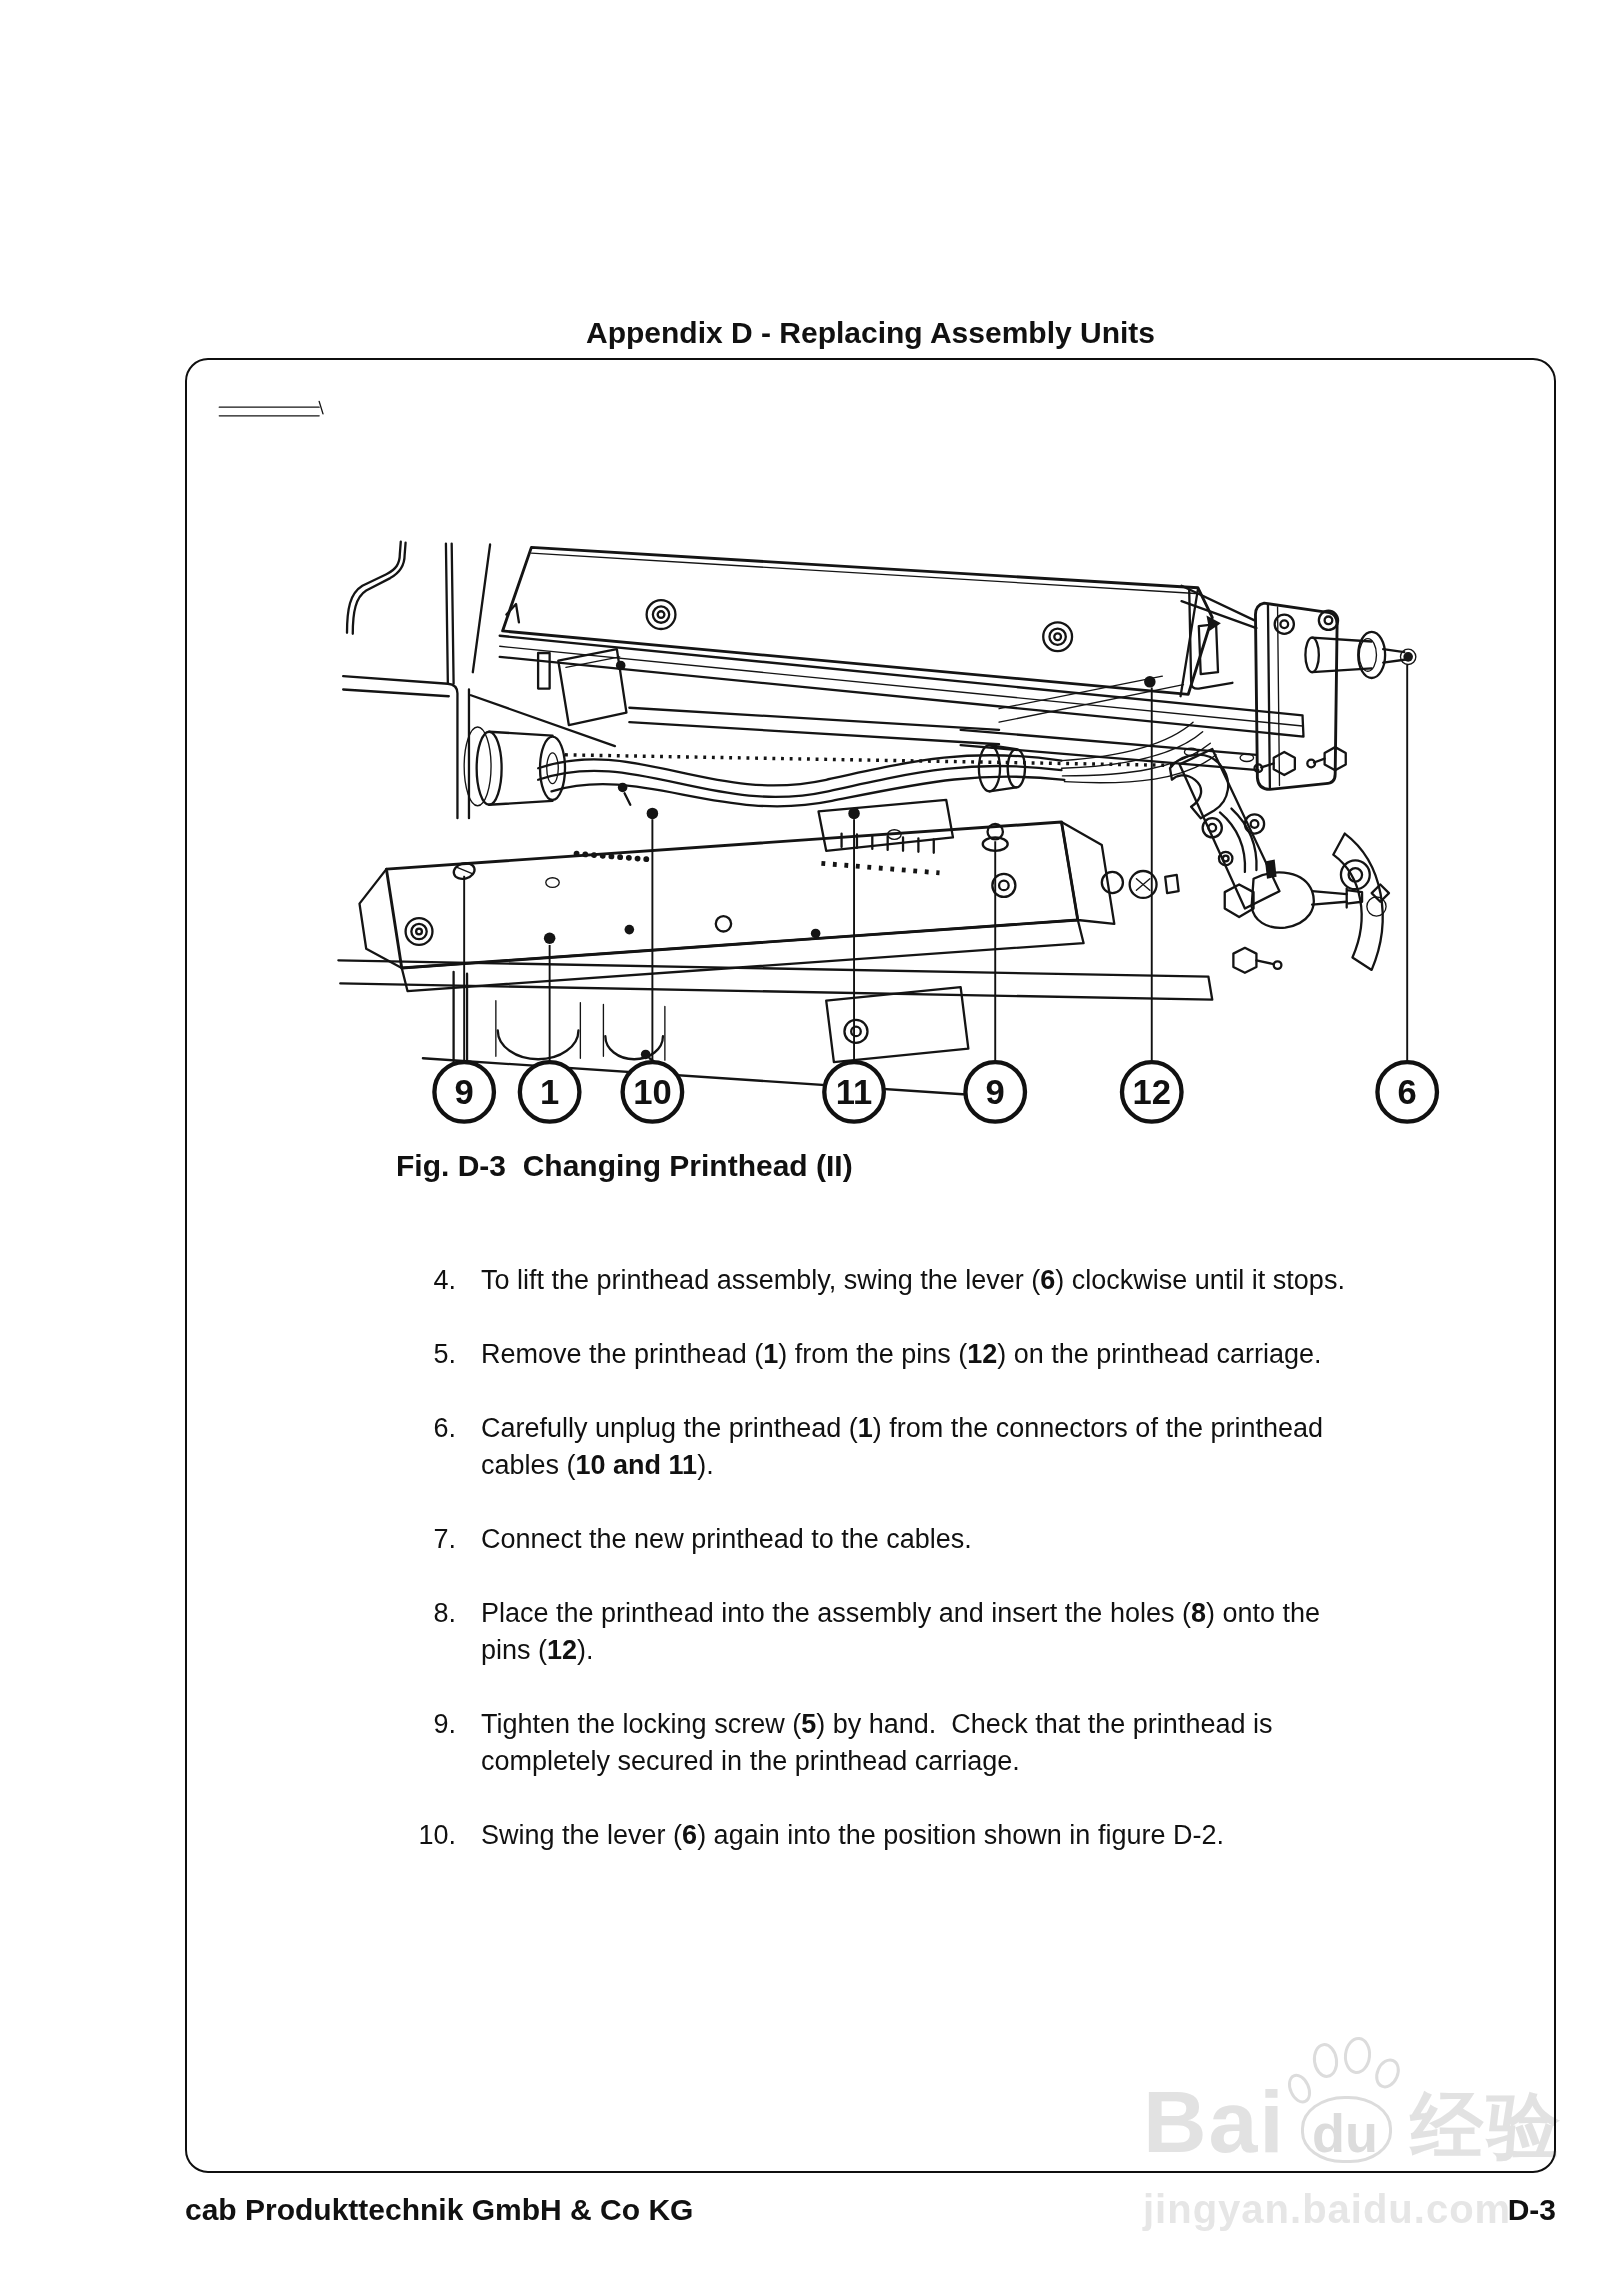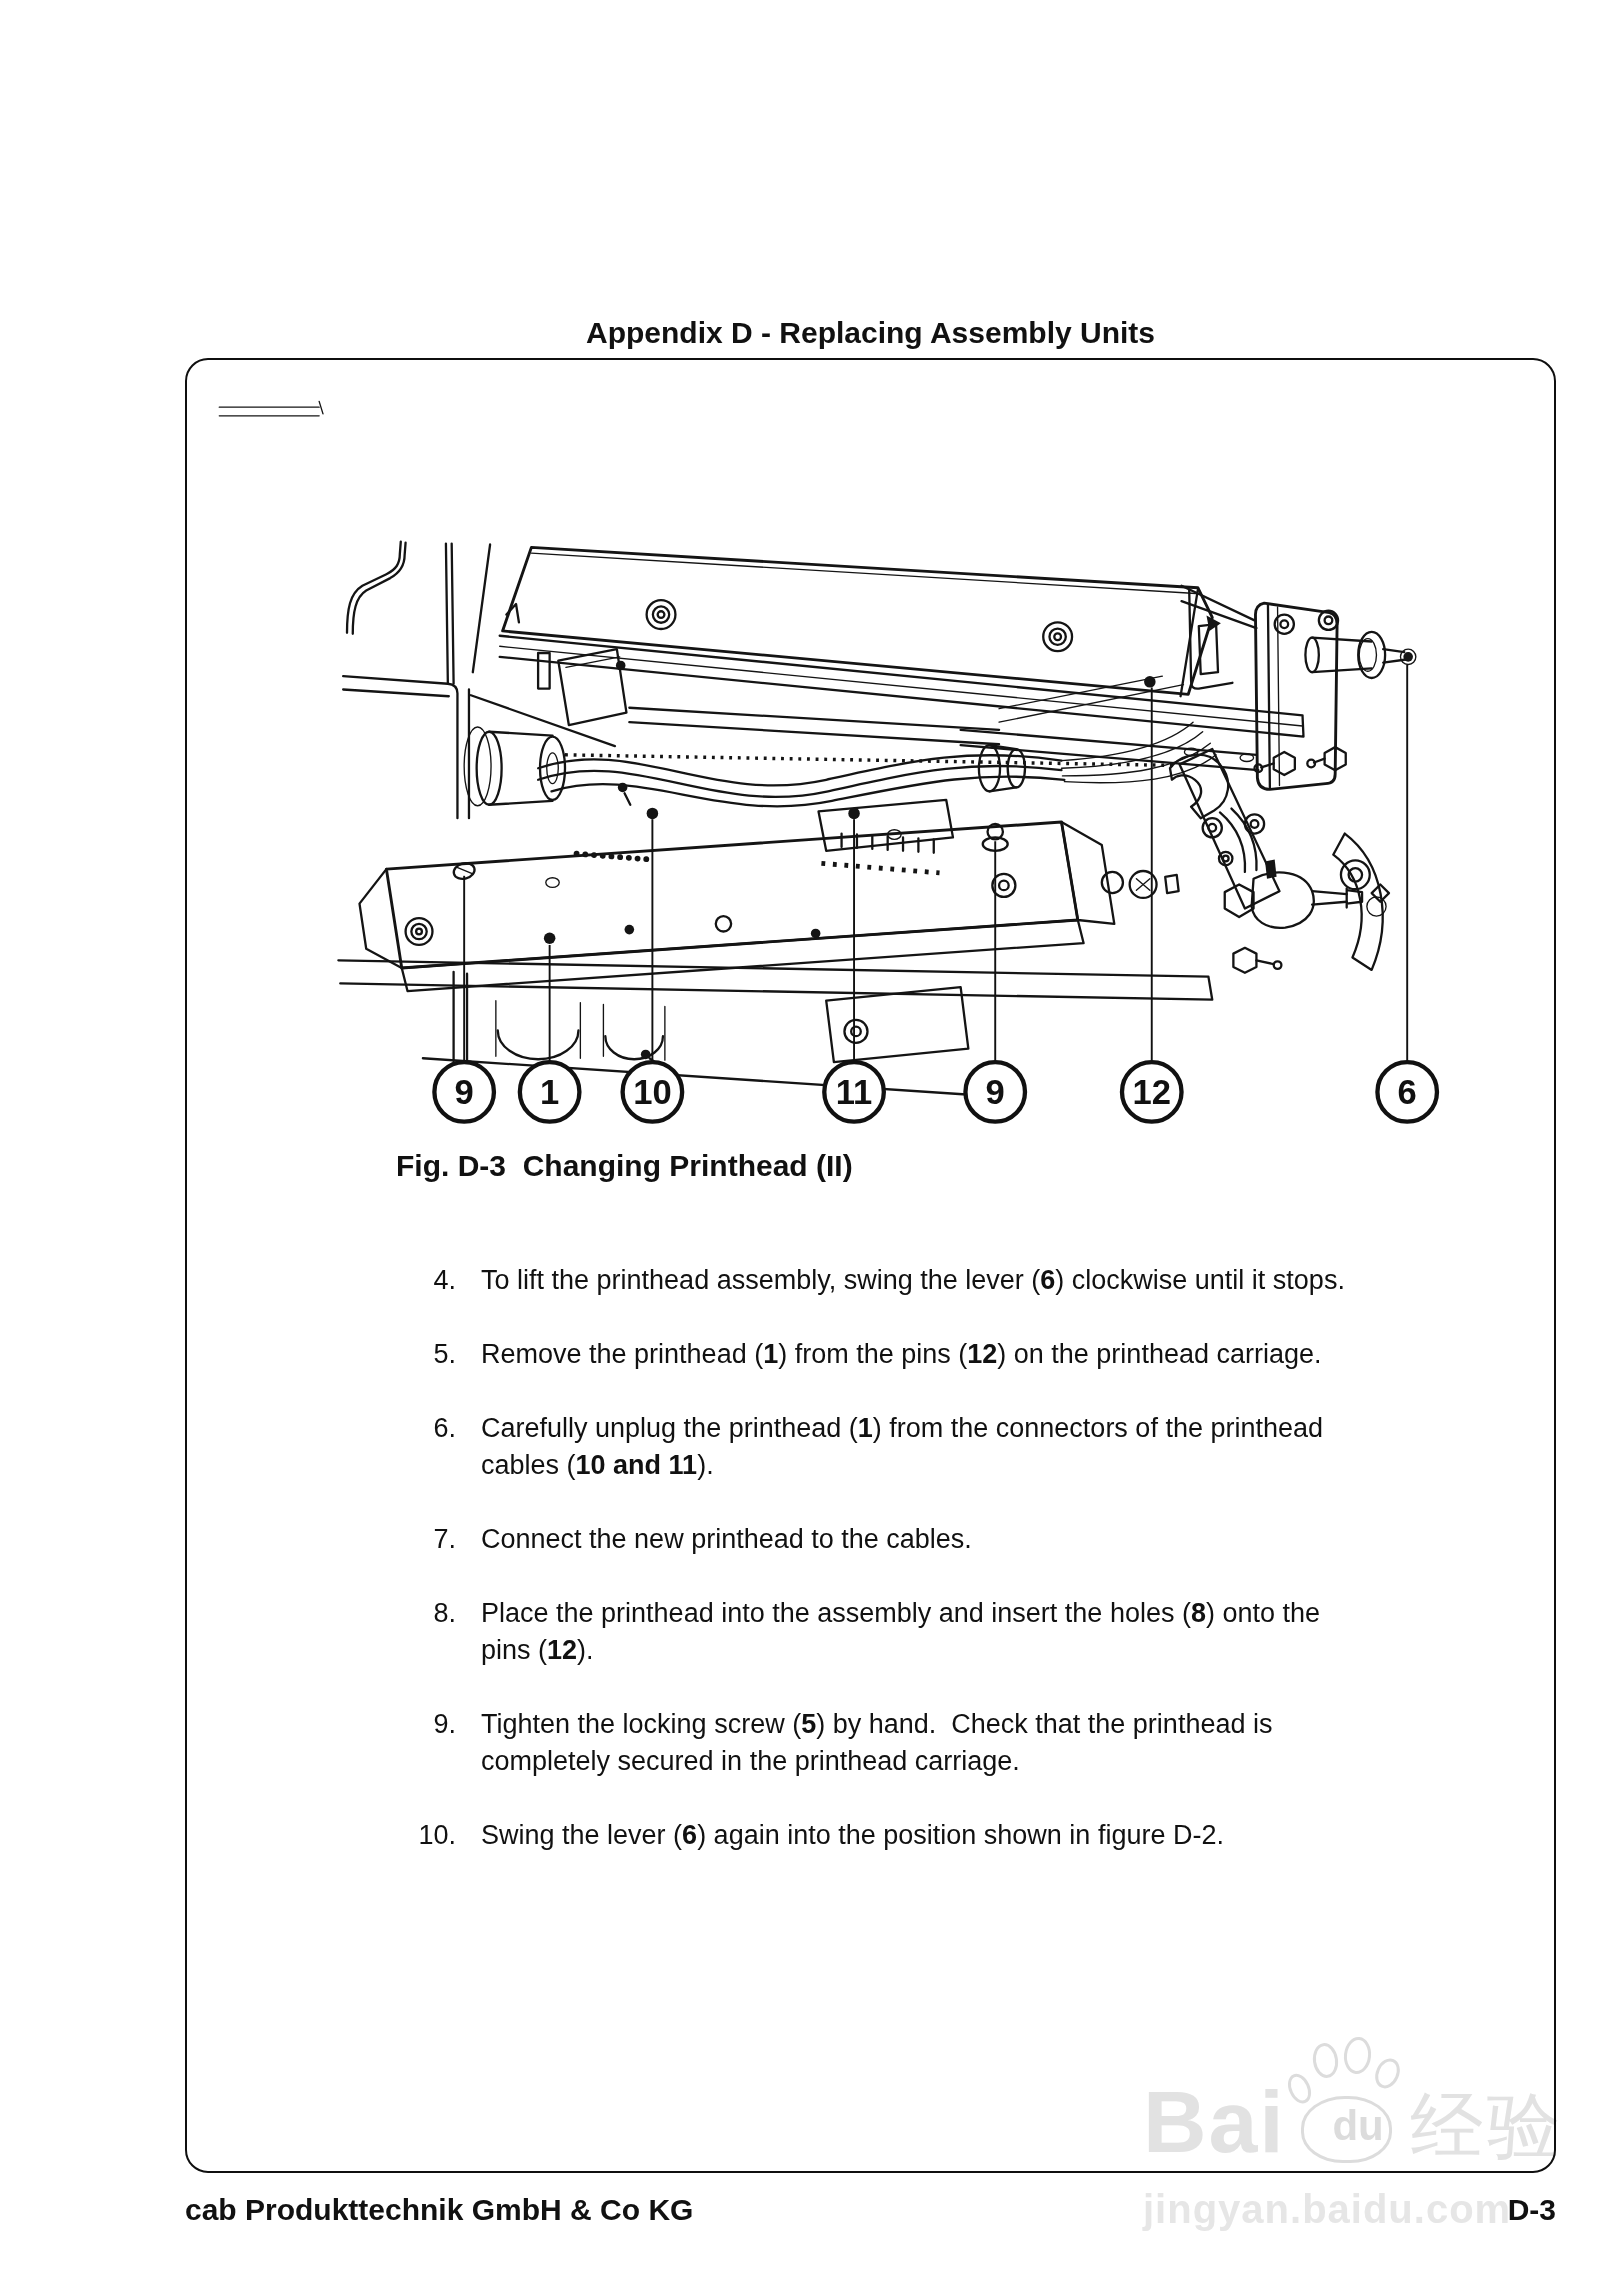--- a/index.html
+++ b/index.html
@@ -44,31 +44,31 @@
   
   .steps{position:absolute;left:418px;top:1262px;width:1076px;z-index:4;}
   .step{display:flex;margin-bottom:37px;font-size:27px;line-height:37px;}
   .step-num{flex:none;width:38px;text-align:right;margin-right:25px;}
   .step-text{width:1018px;white-space:pre-wrap;}
   .step-text b{font-weight:bold;}
   
   .watermark{position:absolute;left:1143px;top:2035px;z-index:1;color:#e2e2e2;}
   .wm-row{display:flex;align-items:flex-end;}
   .wm-bai{font-size:88px;font-weight:bold;line-height:1;letter-spacing:1.9px;margin-top:39px;}
-  .wm-jing{font-size:73px;font-weight:normal;line-height:1.1;letter-spacing:3.8px;margin-left:5.8px;}
+  .wm-jing{font-size:73px;font-weight:bold;line-height:1.1;letter-spacing:3.8px;margin-left:5.8px;}
   .paw{position:relative;width:115px;height:131px;flex:none;margin:0 1.9px;}
   .paw .toe{position:absolute;border:3.8px solid #dcdcdc;border-radius:50%;background:#fff;}
   .paw .t1{width:15.4px;height:25px;left:1.9px;top:38px;transform:rotate(-24deg);}
   .paw .t2{width:19px;height:29px;left:25px;top:7.7px;transform:rotate(-8deg);}
   .paw .t3{width:21px;height:31px;left:56px;top:1.9px;transform:rotate(6deg);}
   .paw .t4{width:17.3px;height:25px;left:88px;top:23px;transform:rotate(24deg);}
   .paw .pad{position:absolute;width:85px;height:61px;left:13.4px;top:61px;
     border:3.8px solid #dcdcdc;border-radius:48% 48% 46% 46%;background:#fff;}
-  .paw .du{position:absolute;left:13px;top:67px;width:115px;text-align:center;
-    font-size:42px;font-weight:bold;color:#dcdcdc;}
+  .paw .du{position:absolute;left:0;top:67px;width:115px;text-align:center;
+    font-size:54px;font-weight:bold;color:#dcdcdc;}
   .wm-url{position:absolute;left:0px;top:152px;font-size:40px;font-weight:bold;
     color:#e6e6e6;letter-spacing:1px;white-space:nowrap;}
 </style>
 </head>
 <body>
 
 <div class="page-header">Appendix D - Replacing Assembly Units</div>
 
 <div class="watermark">
   <div class="wm-row">

